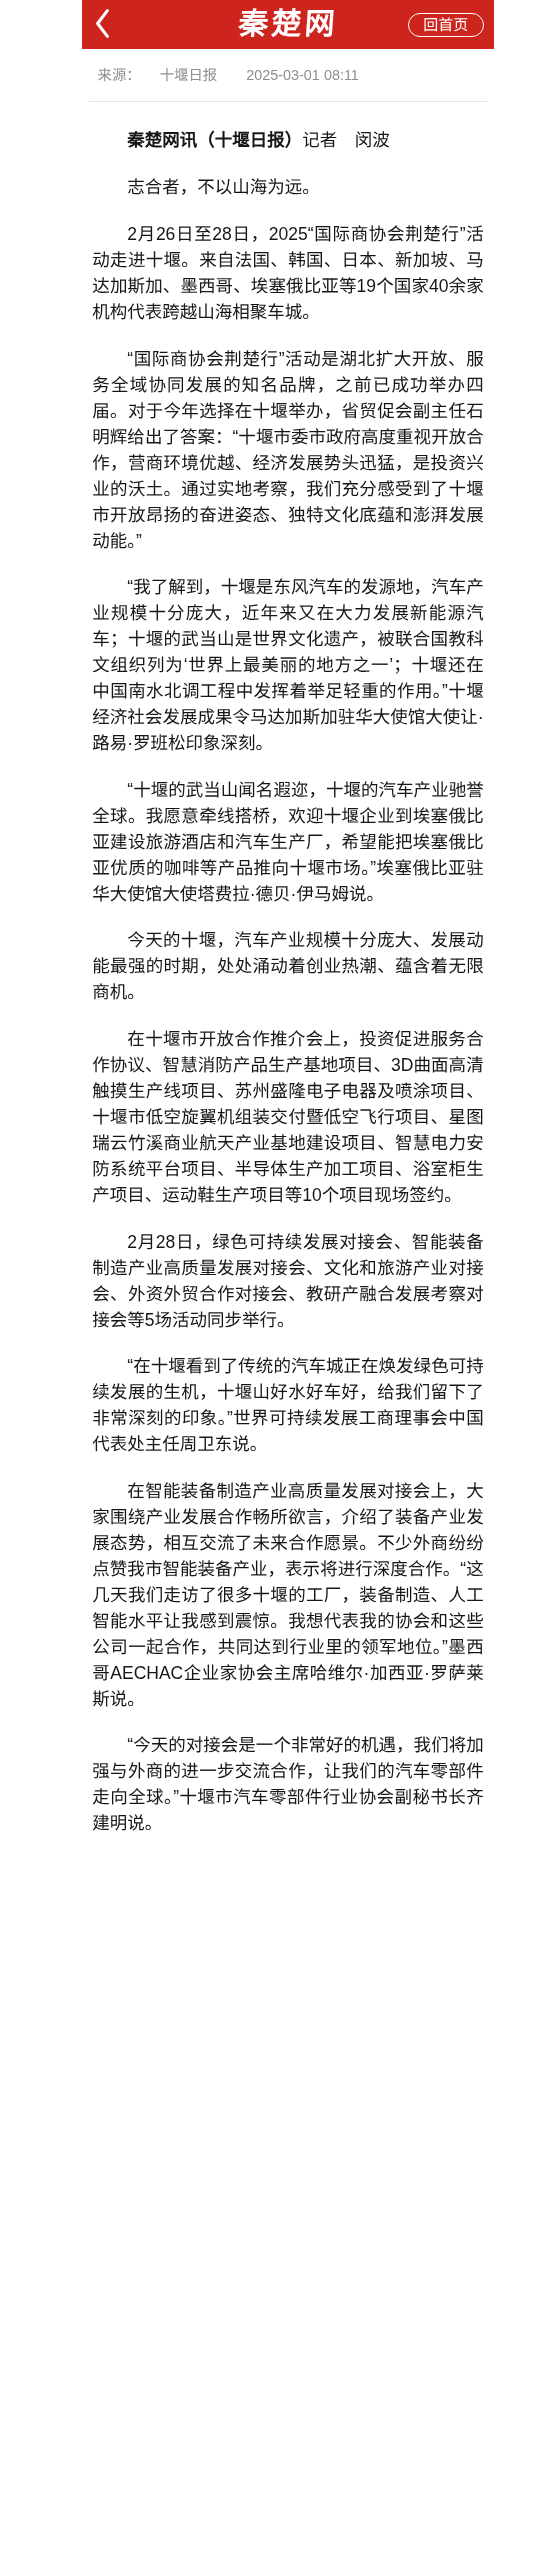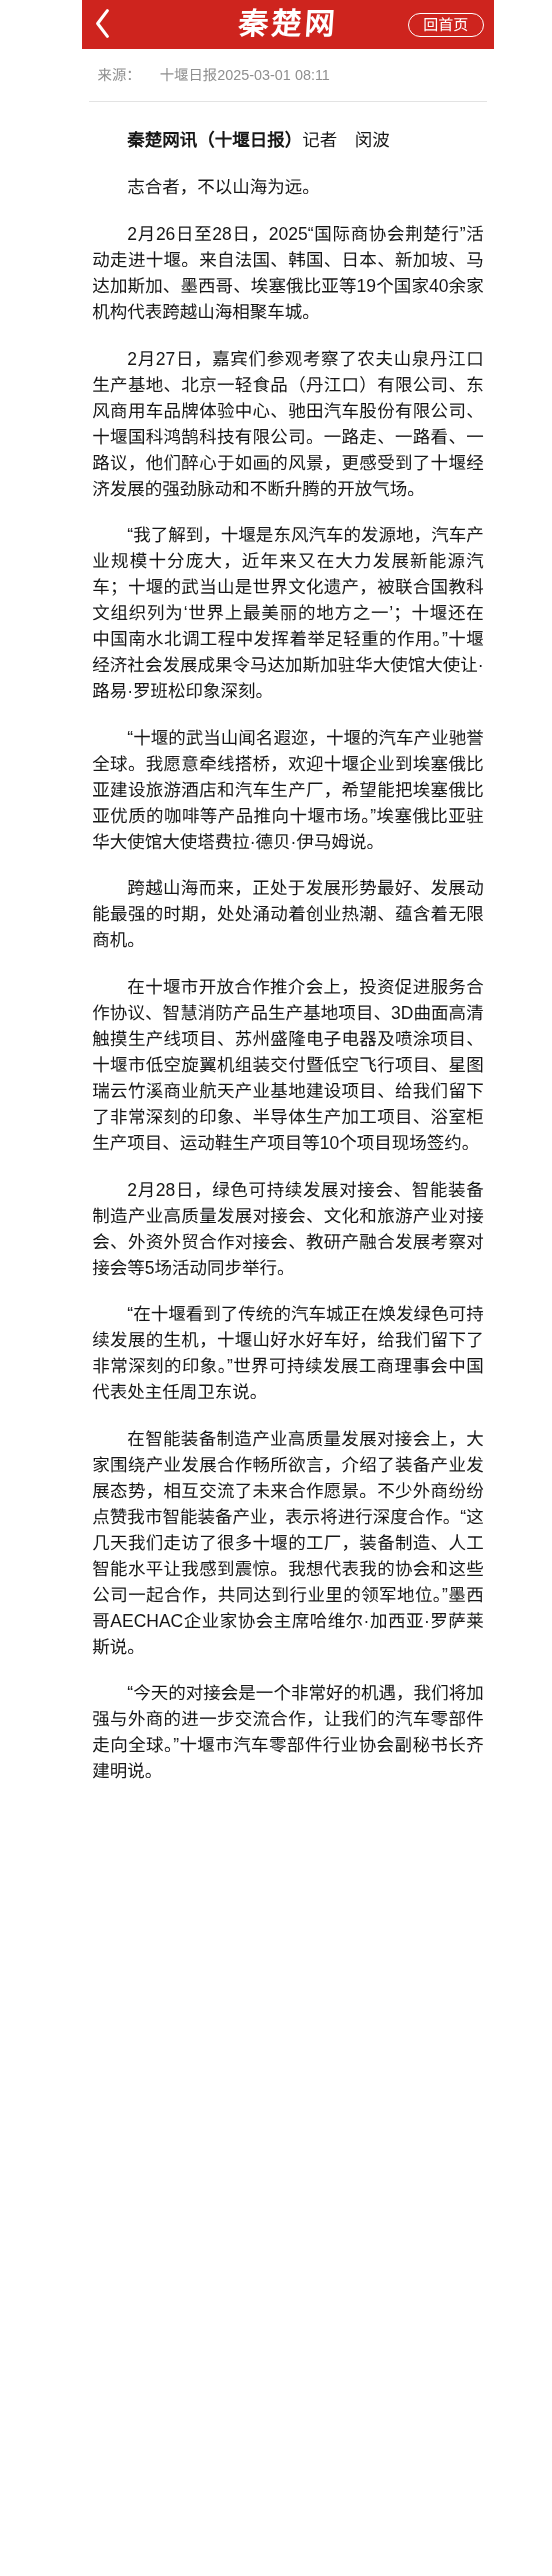--- a/index.html
+++ b/index.html
@@ -12,21 +12,21 @@
   .back-btn{position:absolute;left:7.2px;top:7.2px;width:27px;height:34px;display:flex;align-items:center;justify-content:center;cursor:pointer;}
   .logo{position:absolute;left:50%;top:0;transform:translateX(-50%) skewX(-4deg);height:49px;line-height:47px;
         color:#ffffff;font-size:30px;font-weight:bold;letter-spacing:3.1px;white-space:nowrap;}
   .home-btn{position:absolute;right:10.3px;top:13px;height:24px;line-height:21.6px;padding:0 14.4px;border:1.5px solid #ffffff;
         border-radius:14.4px;color:#ffffff;font-size:15px;box-sizing:border-box;cursor:pointer;white-space:nowrap;}
 
   
   .title{margin:15.5px 8.2px 0;text-align:center;font-size:20.6px;line-height:37px;font-weight:bold;color:#1b1b1b;}
   .meta{margin:14.4px 0 0 15.5px;font-size:14.4px;color:#8f8f8f;white-space:nowrap;}
   .meta .src-name{margin-left:19px;}
-  .meta .pub-time{}
+  .meta .pub-time{margin-left:29px;}
   .divider{margin:16.5px 7.2px 0;border-bottom:1px solid #e3e3e3;height:0;}
 
   
   .article{padding:25px 10.3px 0;font-size:17.5px;line-height:26px;color:#161616;text-align:justify;}
   .article p{margin:0 0 20.6px;text-indent:2em;}
   .byline-bold{font-weight:bold;font-family:Liberation Mono, monospace;}
 </style>
 </head>
 <body>
 
@@ -49,25 +49,25 @@
     <div class="meta">
       <span>来源：</span><span class="src-name">十堰日报</span><span class="pub-time">2025-03-01 08:11</span>
     </div>
     <div class="divider"></div>
 
     <div class="article">
       <p><span class="byline-bold">秦楚网讯（十堰日报）</span><span>记者　闵波</span></p>
       <div>
           <p>志合者，不以山海为远。</p>
           <p>2月26日至28日，2025“国际商协会荆楚行”活动走进十堰。来自法国、韩国、日本、新加坡、马达加斯加、墨西哥、埃塞俄比亚等19个国家40余家机构代表跨越山海相聚车城。</p>
-          <p>2月27日，嘉宾们参观考察了农夫山泉丹江口生产基地、北京一轻食品（丹江口）有限公司、东风商用车品牌体验中心、驰田汽车股份有限公司、十堰国科鸿鹄科技有限公司。一路走、一路看、一路议，他们醉心于如画的风景，更感受到了十堰经济发展的强劲脉动和不断升腾的开放气场。</p>
+          <p>“国际商协会荆楚行”活动是湖北扩大开放、服务全域协同发展的知名品牌，之前已成功举办四届。对于今年选择在十堰举办，省贸促会副主任石明辉给出了答案：“十堰市委市政府高度重视开放合作，营商环境优越、经济发展势头迅猛，是投资兴业的沃土。通过实地考察，我们充分感受到了十堰市开放昂扬的奋进姿态、独特文化底蕴和澎湃发展动能。”</p>
           <p>“我了解到，十堰是东风汽车的发源地，汽车产业规模十分庞大，近年来又在大力发展新能源汽车；十堰的武当山是世界文化遗产，被联合国教科文组织列为‘世界上最美丽的地方之一’；十堰还在中国南水北调工程中发挥着举足轻重的作用。”十堰经济社会发展成果令马达加斯加驻华大使馆大使让·路易·罗班松印象深刻。</p>
           <p>“十堰的武当山闻名遐迩，十堰的汽车产业驰誉全球。我愿意牵线搭桥，欢迎十堰企业到埃塞俄比亚建设旅游酒店和汽车生产厂，希望能把埃塞俄比亚优质的咖啡等产品推向十堰市场。”埃塞俄比亚驻华大使馆大使塔费拉·德贝·伊马姆说。</p>
-          <p>跨越山海而来，正处于发展形势最好、发展动能最强的时期，处处涌动着创业热潮、蕴含着无限商机。</p>
-          <p>在十堰市开放合作推介会上，投资促进服务合作协议、智慧消防产品生产基地项目、3D曲面高清触摸生产线项目、苏州盛隆电子电器及喷涂项目、十堰市低空旋翼机组装交付暨低空飞行项目、星图瑞云竹溪商业航天产业基地建设项目、给我们留下了非常深刻的印象、半导体生产加工项目、浴室柜生产项目、运动鞋生产项目等10个项目现场签约。</p>
+          <p>今天的十堰，汽车产业规模十分庞大、发展动能最强的时期，处处涌动着创业热潮、蕴含着无限商机。</p>
+          <p>在十堰市开放合作推介会上，投资促进服务合作协议、智慧消防产品生产基地项目、3D曲面高清触摸生产线项目、苏州盛隆电子电器及喷涂项目、十堰市低空旋翼机组装交付暨低空飞行项目、星图瑞云竹溪商业航天产业基地建设项目、智慧电力安防系统平台项目、半导体生产加工项目、浴室柜生产项目、运动鞋生产项目等10个项目现场签约。</p>
           <p>2月28日，绿色可持续发展对接会、智能装备制造产业高质量发展对接会、文化和旅游产业对接会、外资外贸合作对接会、教研产融合发展考察对接会等5场活动同步举行。</p>
           <p>“在十堰看到了传统的汽车城正在焕发绿色可持续发展的生机，十堰山好水好车好，给我们留下了非常深刻的印象。”世界可持续发展工商理事会中国代表处主任周卫东说。</p>
           <p>在智能装备制造产业高质量发展对接会上，大家围绕产业发展合作畅所欲言，介绍了装备产业发展态势，相互交流了未来合作愿景。不少外商纷纷点赞我市智能装备产业，表示将进行深度合作。“这几天我们走访了很多十堰的工厂，装备制造、人工智能水平让我感到震惊。我想代表我的协会和这些公司一起合作，共同达到行业里的领军地位。”墨西哥AECHAC企业家协会主席哈维尔·加西亚·罗萨莱斯说。</p>
           <p>“今天的对接会是一个非常好的机遇，我们将加强与外商的进一步交流合作，让我们的汽车零部件走向全球。”十堰市汽车零部件行业协会副秘书长齐建明说。</p>
         </div>
     </div>
 
   </div>
 </div>
 

